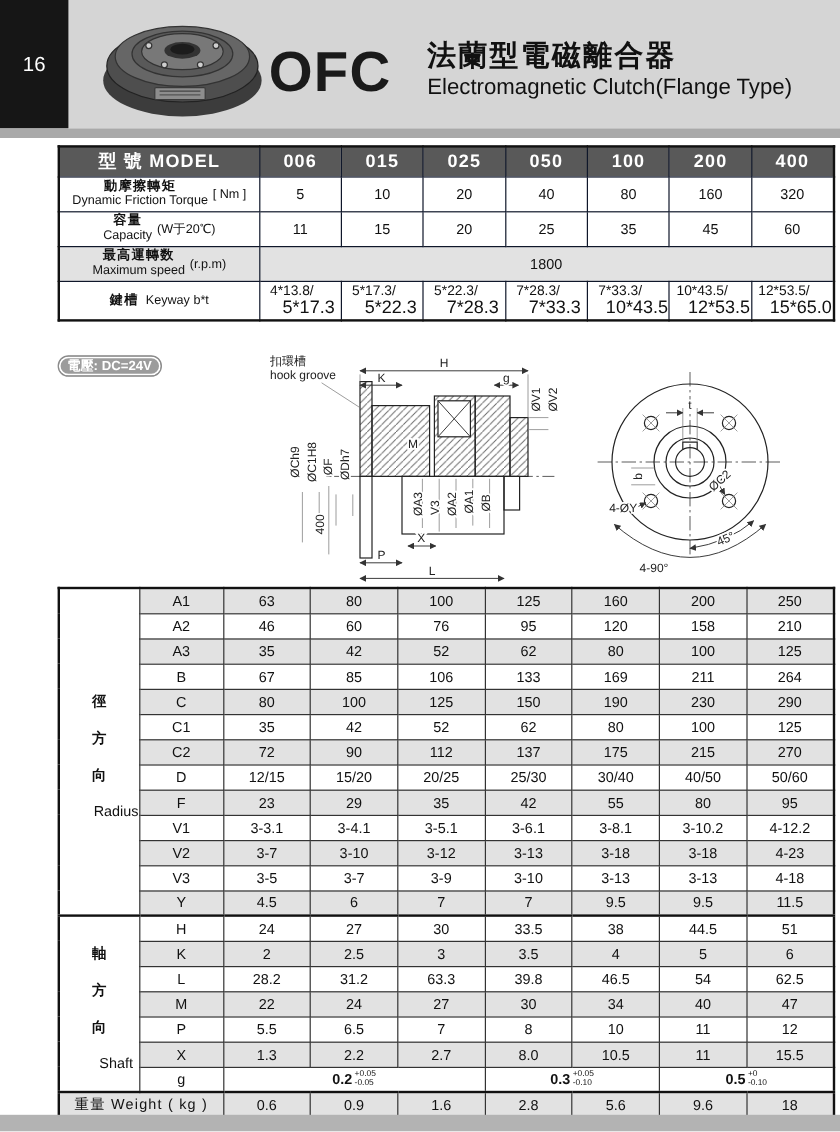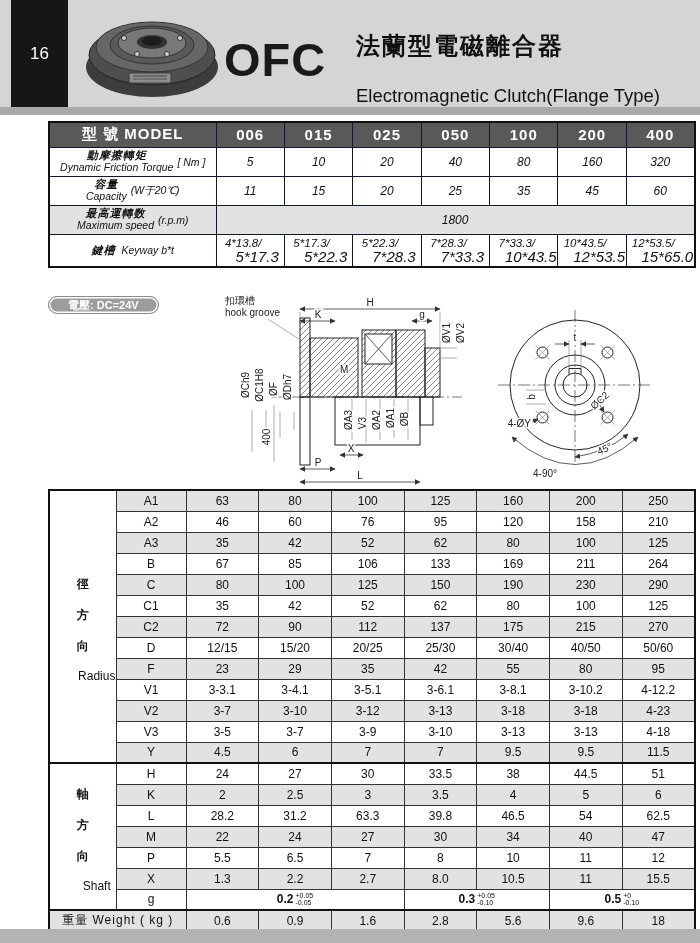--- a/index.html
+++ b/index.html
@@ -4,47 +4,47 @@
 <style>
   * { margin:0; padding:0; box-sizing:border-box; }
   html,body { background:#e8e8e8; }
   body { font-family:"Liberation Sans", sans-serif; }
   .page { position:relative; width:700px; height:943px; background:#ffffff; overflow:hidden; margin:0 auto; }
 
   
   .header { position:absolute; left:0; top:0; width:700px; height:107px; background:#d5d5d5; }
   .header-band { position:absolute; left:0; top:107px; width:700px; height:8px; background:#a9a9a9; }
   .page-tab { position:absolute; left:0; top:0; width:57px; height:107px; background:#161616; color:#fff;
-              display:flex; align-items:center; justify-content:center; font-size:17px;margin-left:11px; }
+              display:flex; align-items:center; justify-content:center; font-size:17px; }
   .product-photo { position:absolute; left:85px; top:5px; }
   .product-code { position:absolute; left:224px; top:32px; font-size:47px; font-weight:bold; color:#1a1a1a; letter-spacing:1px; }
   .title-zh { position:absolute; left:356px; top:30px; font-size:24px; font-weight:bold; color:#111; letter-spacing:2px; }
-  .title-en { position:absolute; left:356px; top:61px; font-size:18.5px; color:#111;margin-top:24px; }
+  .title-en { position:absolute; left:356px; top:61px; font-size:18.5px; color:#111; }
 
   
   table { border-collapse:collapse; table-layout:fixed; }
   .spec-table { position:absolute; left:48px; top:121px; width:646px; border:2px solid #111; }
   .spec-table th, .spec-table td { border:1px solid #0f172a; padding:0; text-align:center; vertical-align:middle; }
   .spec-table thead tr { height:25px; }
   .spec-table thead th { background:#595959; color:#fff; font-size:15px; font-weight:bold; letter-spacing:1px; }
-  .spec-table tbody tr { height:29px;font-style:italic; }
+  .spec-table tbody tr { height:29px; }
   .spec-table tbody tr.kwrow { height:33px; }
   .spec-table tbody tr.shaded td { background:#e2e2e2; }
   .spec-table .val { font-size:12px; color:#111; }
   .lblwrap { display:flex; align-items:center; justify-content:center; gap:4px; padding:0 2px; }
   .lbllines { display:flex; flex-direction:column; line-height:11.5px; }
   .lbllines.inline { flex-direction:row; gap:6px; align-items:center; }
   .lbllines .zh { font-size:11px; font-weight:bold; color:#111; letter-spacing:1px; }
   .lbllines .en { font-size:10.5px; color:#111; }
   .unit { font-size:10.5px; color:#111; white-space:nowrap; }
   .kw1 { font-size:11.5px; line-height:13px; padding-right:14px; }
   .kw2 { font-size:15px; line-height:13px; padding-left:14px; }
 
   
-  .voltage-badge { position:absolute; left:48px; top:296px; height:18px; line-height:16px; padding:0 19px;
+  .voltage-badge { position:absolute; left:48px; top:296px; height:18px; line-height:16px; padding:0 7px;
                    background:#9c9c9c; border:1px solid #8a8a8a; box-shadow:inset 0 0 0 1.5px #fff;
                    border-radius:9px; color:#fff; font-size:11px; font-weight:bold; }
 
   
   .drawing { position:absolute; left:0; top:295px; }
   .drawing text { font-size:10px; fill:#222; }
   .drawing .halo { paint-order:stroke; stroke:#fff; stroke-width:3px; }
   .drawing .ol { fill:none; stroke:#222; stroke-width:1; }
   .drawing .hs { fill:url(#hatch); stroke:#222; stroke-width:1; }
   .drawing .cl { stroke:#555; stroke-width:0.8; stroke-dasharray:12 3 2 3; fill:none; }

